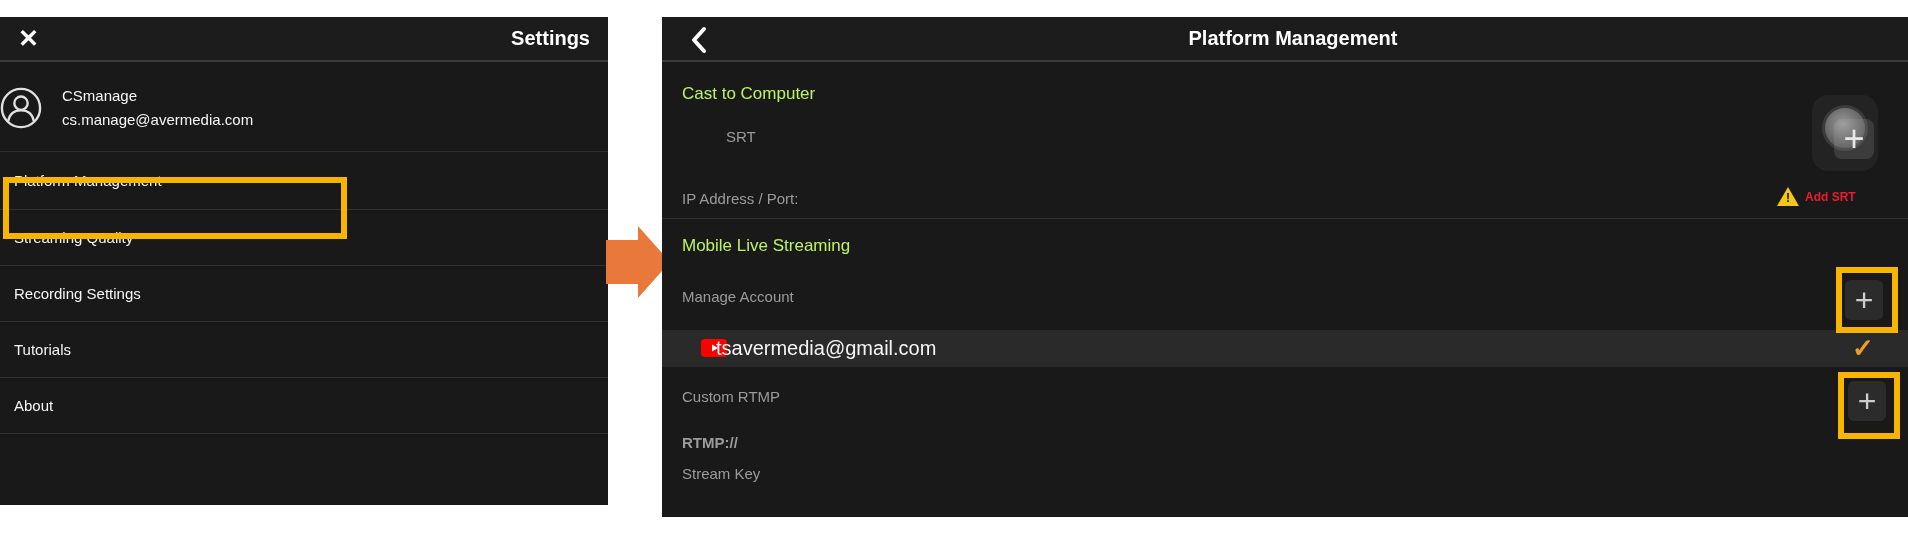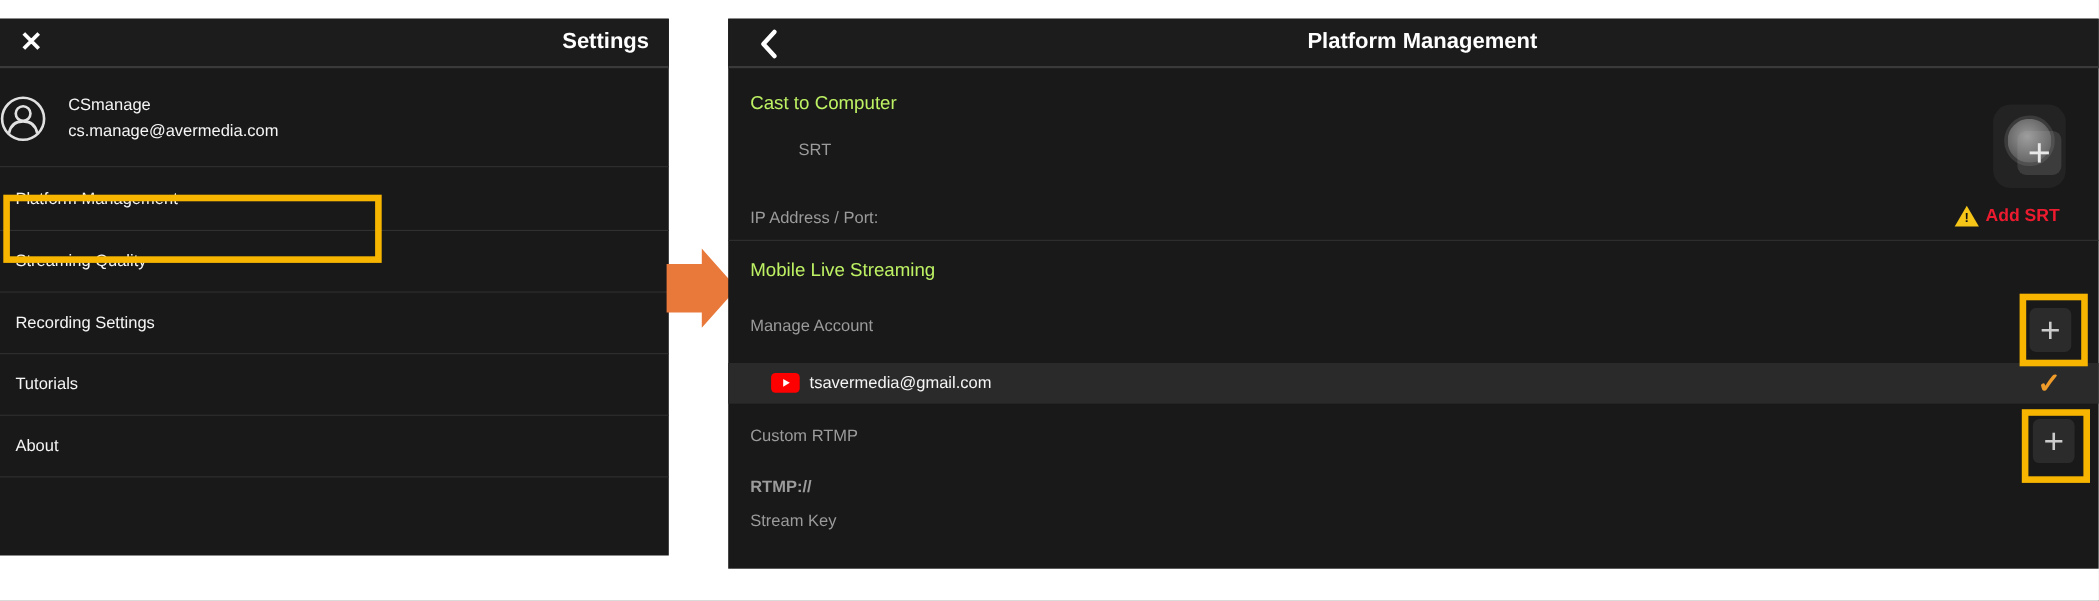--- a/index.html
+++ b/index.html
@@ -42,38 +42,38 @@
               align-items:center; justify-content:center; }
   .rp-label { position:absolute; left:20px; white-space:nowrap; }
   .lbl-white { color:#bef264; font-size:17px; }
   .lbl-gray  { color:#9b9b9b; font-size:15px; }
   .rp-divider { position:absolute; left:0; width:100%; height:1px; background:#303030; }
 
   .account-row { position:absolute; left:0; top:313px; width:100%; height:37px;
                  background:#2a2a2a; display:flex; align-items:center; }
   .yt-icon { position:absolute; left:39px; top:9px; width:26px; height:18px; background:#ff0000;
              border-radius:4px; display:flex; align-items:center; justify-content:center; }
-  .account-email { position:absolute; left:74px; font-size:15px; color:#f5f5f5; }
+  .account-email { position:absolute; left:54px; font-size:20px; color:#f5f5f5; }
   .check-glyph { position:absolute; left:1190px; top:316px; font-size:26px; font-weight:700; color:#EE9B2A; }
 
   .cast-add-icon { position:absolute; left:1150px; top:78px; width:66px; height:76px;
                    background:#232323; border-radius:16px; }
   .cast-circle { position:absolute; left:10px; top:10px; width:46px; height:46px; border-radius:50%;
                  background:radial-gradient(circle at 45% 40%, #9a9a9a, #565656 75%);
                  border:3px solid #3b3b3b; }
   .cast-plus { position:absolute; left:22px; top:24px; width:40px; height:40px; border-radius:8px;
                background:rgba(180,180,180,0.18); display:flex; align-items:center; justify-content:center;
                font-size:36px; font-weight:300; color:#e8e8e8; line-height:1; }
 
   .warn-wrap { position:absolute; left:1115px; top:170px; display:flex; align-items:center; gap:6px; }
   .warn-tri { width:0; height:0; border-left:11px solid transparent; border-right:11px solid transparent;
               border-bottom:19px solid #F5C518; position:relative; }
   .warn-mark { position:absolute; left:-3px; top:4px; width:6px; text-align:center; font-size:12px;
                font-weight:700; color:#111; }
-  .warn-text { font-size:16px; font-weight:700; color:#ED1B2F; }
+  .warn-text { font-size:12px; font-weight:700; color:#ED1B2F; }
 
   .plus-btn { position:absolute; width:38px; height:40px; background:#2b2b2b; border-radius:6px;
               display:flex; align-items:center; justify-content:center; font-size:32px; font-weight:300;
               color:#cccccc; line-height:1; }
   #plus-btn-account { left:1183px; top:263px; }
   #plus-btn-rtmp    { left:1186px; top:364px; }
   #hl-plus-account { left:1174px; top:250px; width:62px; height:66px; }
   #hl-plus-rtmp    { left:1176px; top:355px; width:62px; height:67px; }
 </style>
 </head>

